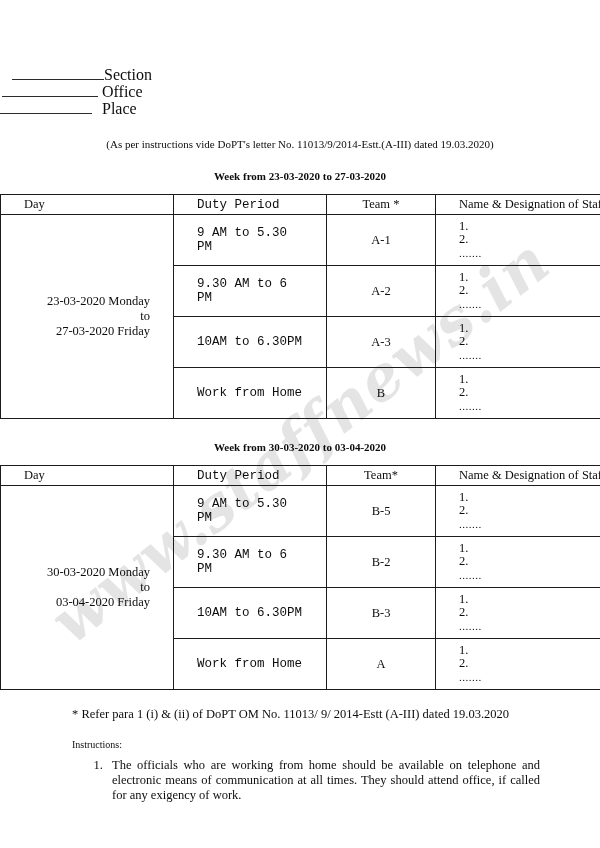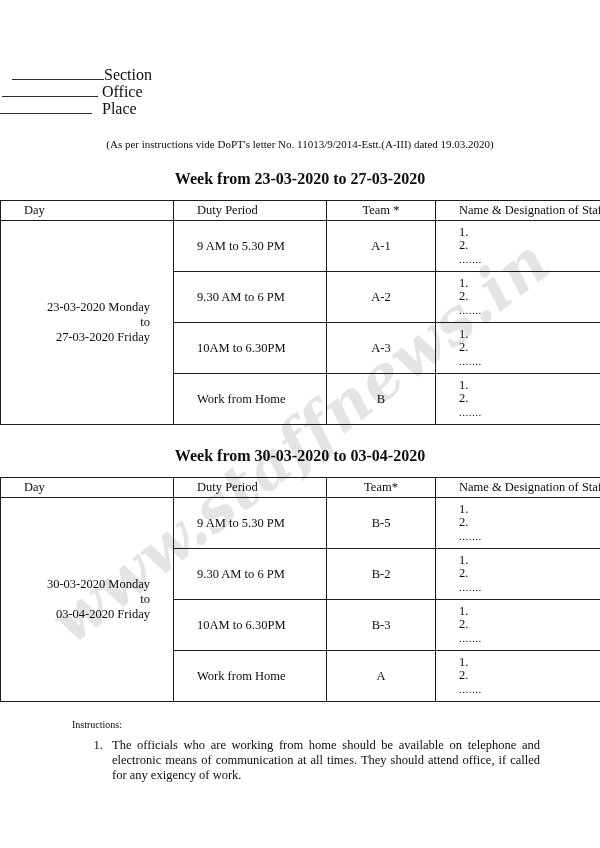--- a/index.html
+++ b/index.html
@@ -81,21 +81,21 @@
     margin-top: 19px;
   }
   .subtitle {
     text-align: center;
     font-size: 11px;
     margin-top: 21px;
   }
   .week-title {
     text-align: center;
     font-weight: 700;
-    font-size: 16px;
+    font-size: 11px;
     margin-top: 20px;
     margin-bottom: 12px;
   }
   .week-title.second {
     margin-top: 22px;
   }
 
   
   table.roster {
     border-collapse: collapse;
@@ -103,21 +103,21 @@
     margin: 0 auto;
     table-layout: fixed;
     font-size: 12.5px;
   }
   table.roster td {
     border: 1px solid #1c1c1c;
     padding: 2px 23px;
     vertical-align: middle;
   }
   table.roster td.c-day     { width: 126px; }
-  table.roster td.c-period  { width: 106px; }
+  table.roster td.c-period  { width: 106px; font-family: Liberation Mono, monospace; }
   table.roster td.c-team    { width: 62px; text-align: center; }
   table.roster td.c-staff   { width: 176px; }
 
   td.head {
     padding-top: 1px;
     padding-bottom: 1px;
     vertical-align: top;
   }
   td.day-cell {
     line-height: 15px;
@@ -279,20 +279,21 @@
           <td class="c-team team-cell">A</td>
           <td class="c-staff staff-cell">
             <span>1.</span>
             <span>2.</span>
             <span class="dots">.......</span>
           </td>
         </tr>
       </tbody>
     </table>
 
+    <div class="footnote">* Refer para 1 (i) &amp; (ii)  of DoPT OM No. 11013/ 9/ 2014-Estt (A-III) dated 19.03.2020</div>
     <div class="instructions-label">Instructions:</div>
 
     <ol class="instructions">
       <li>The officials who are working from home should be available on telephone and electronic means of communication at all times. They should attend office, if called for any exigency of work.</li>
 
     </ol>
 
   </div>
 </div>
 

